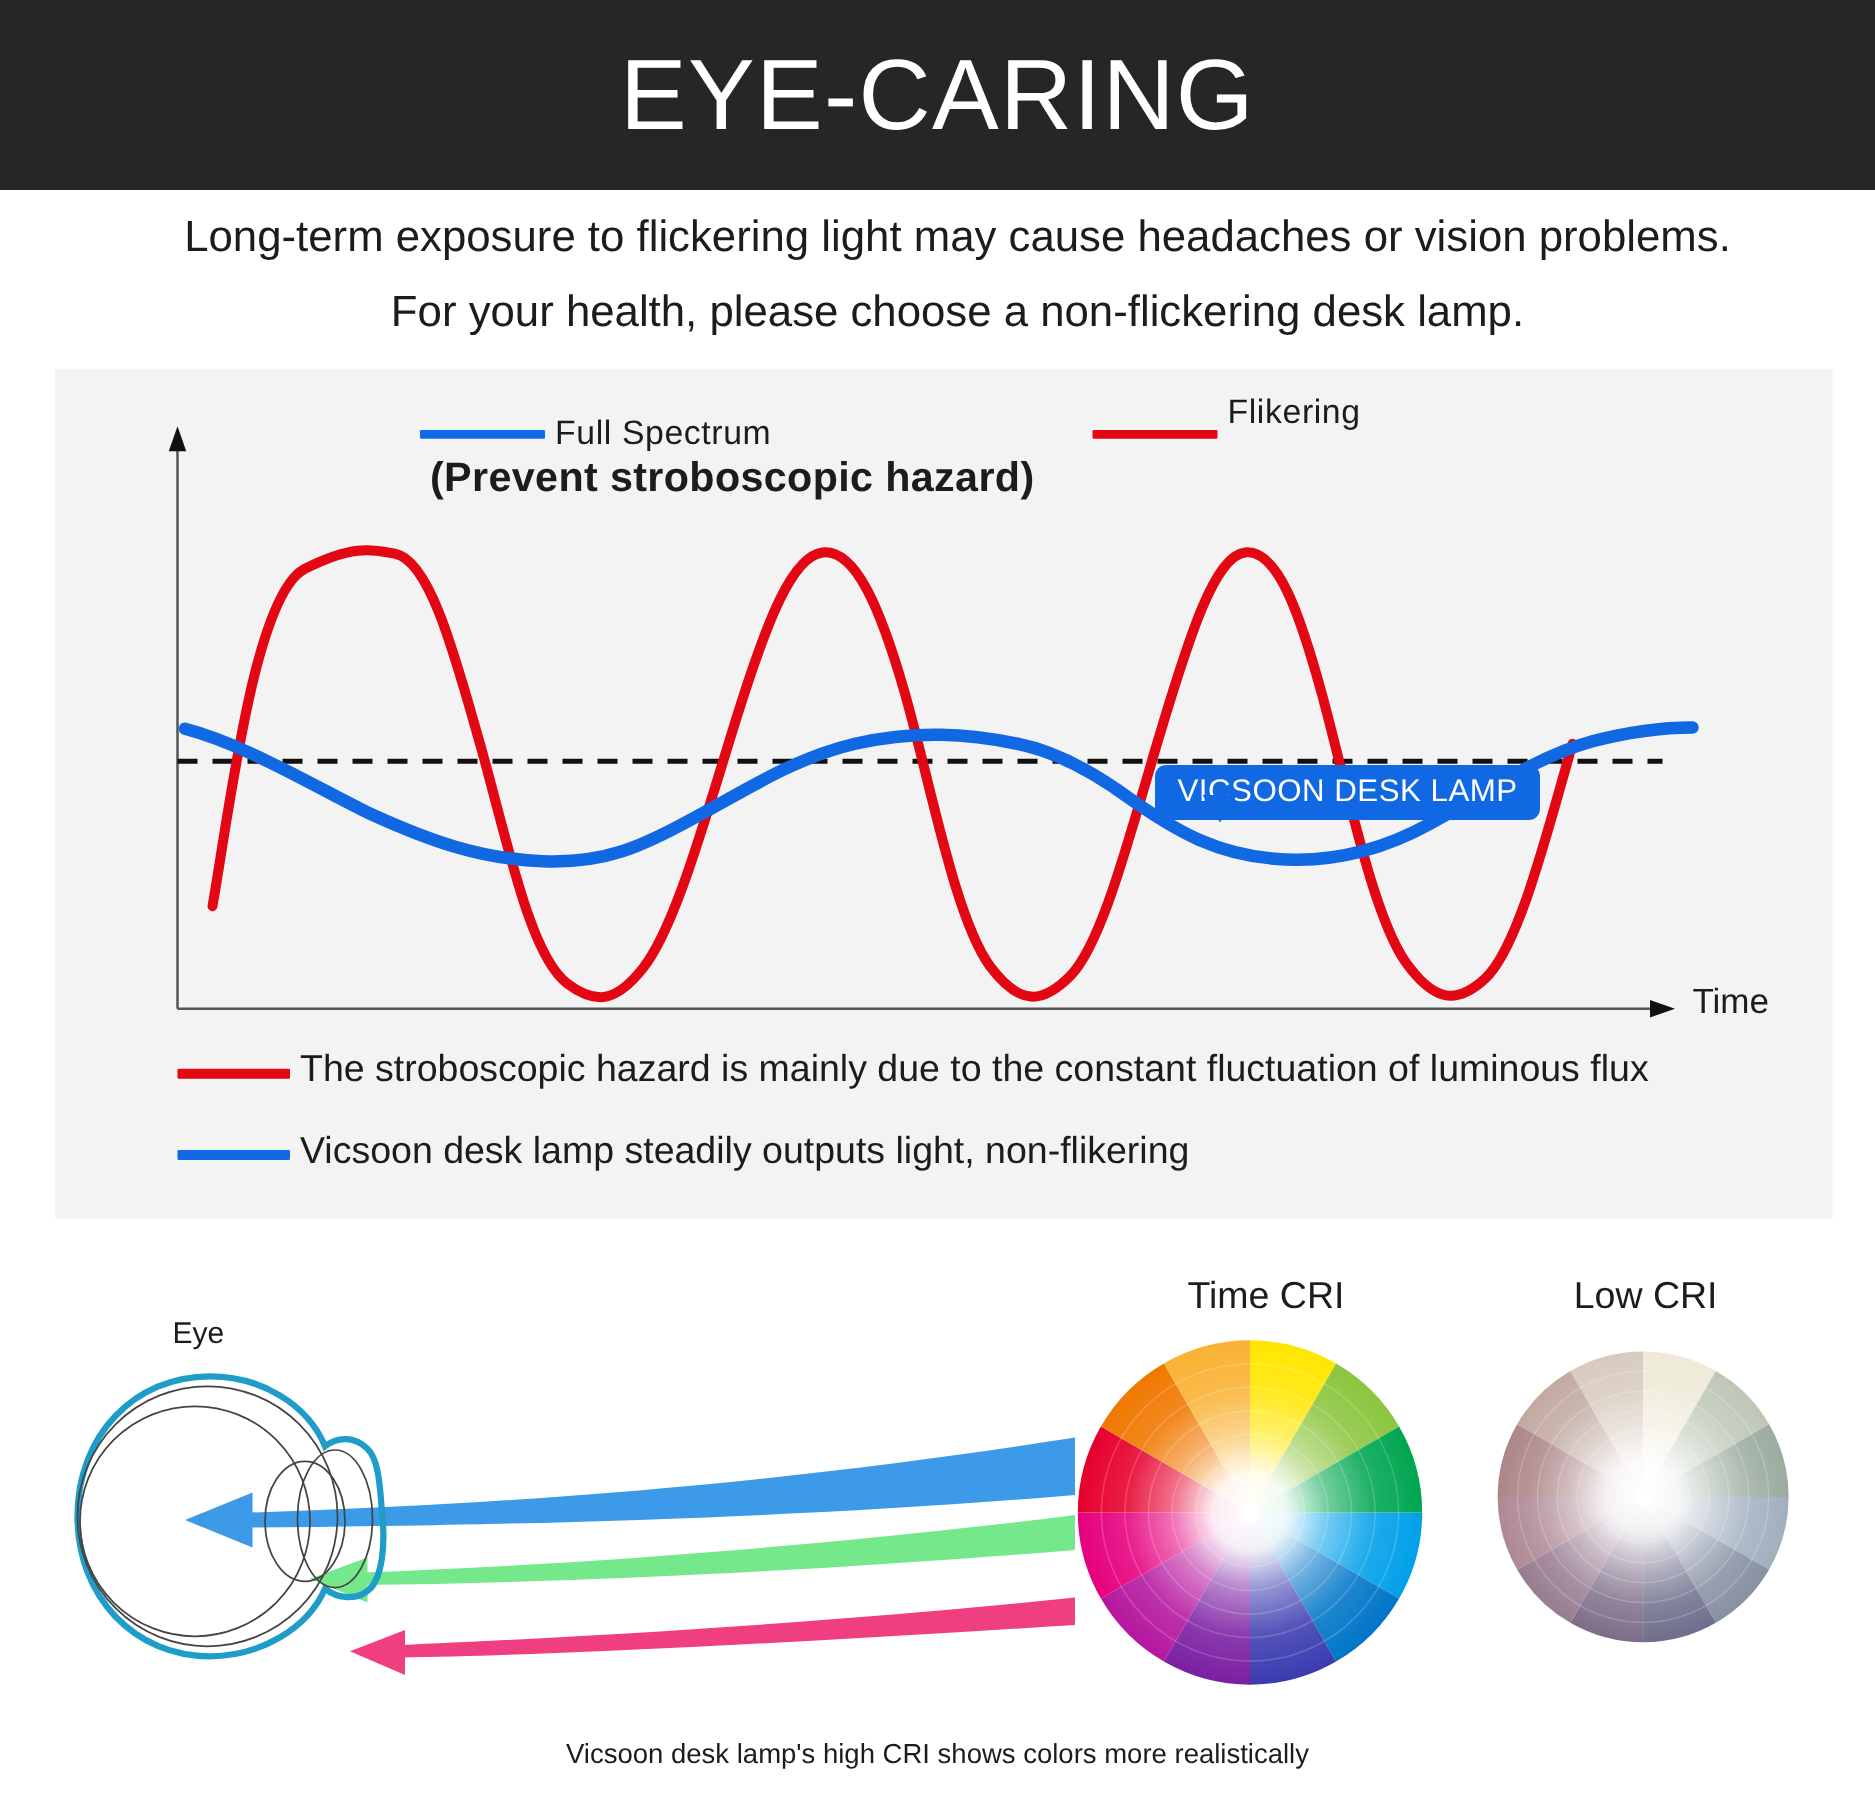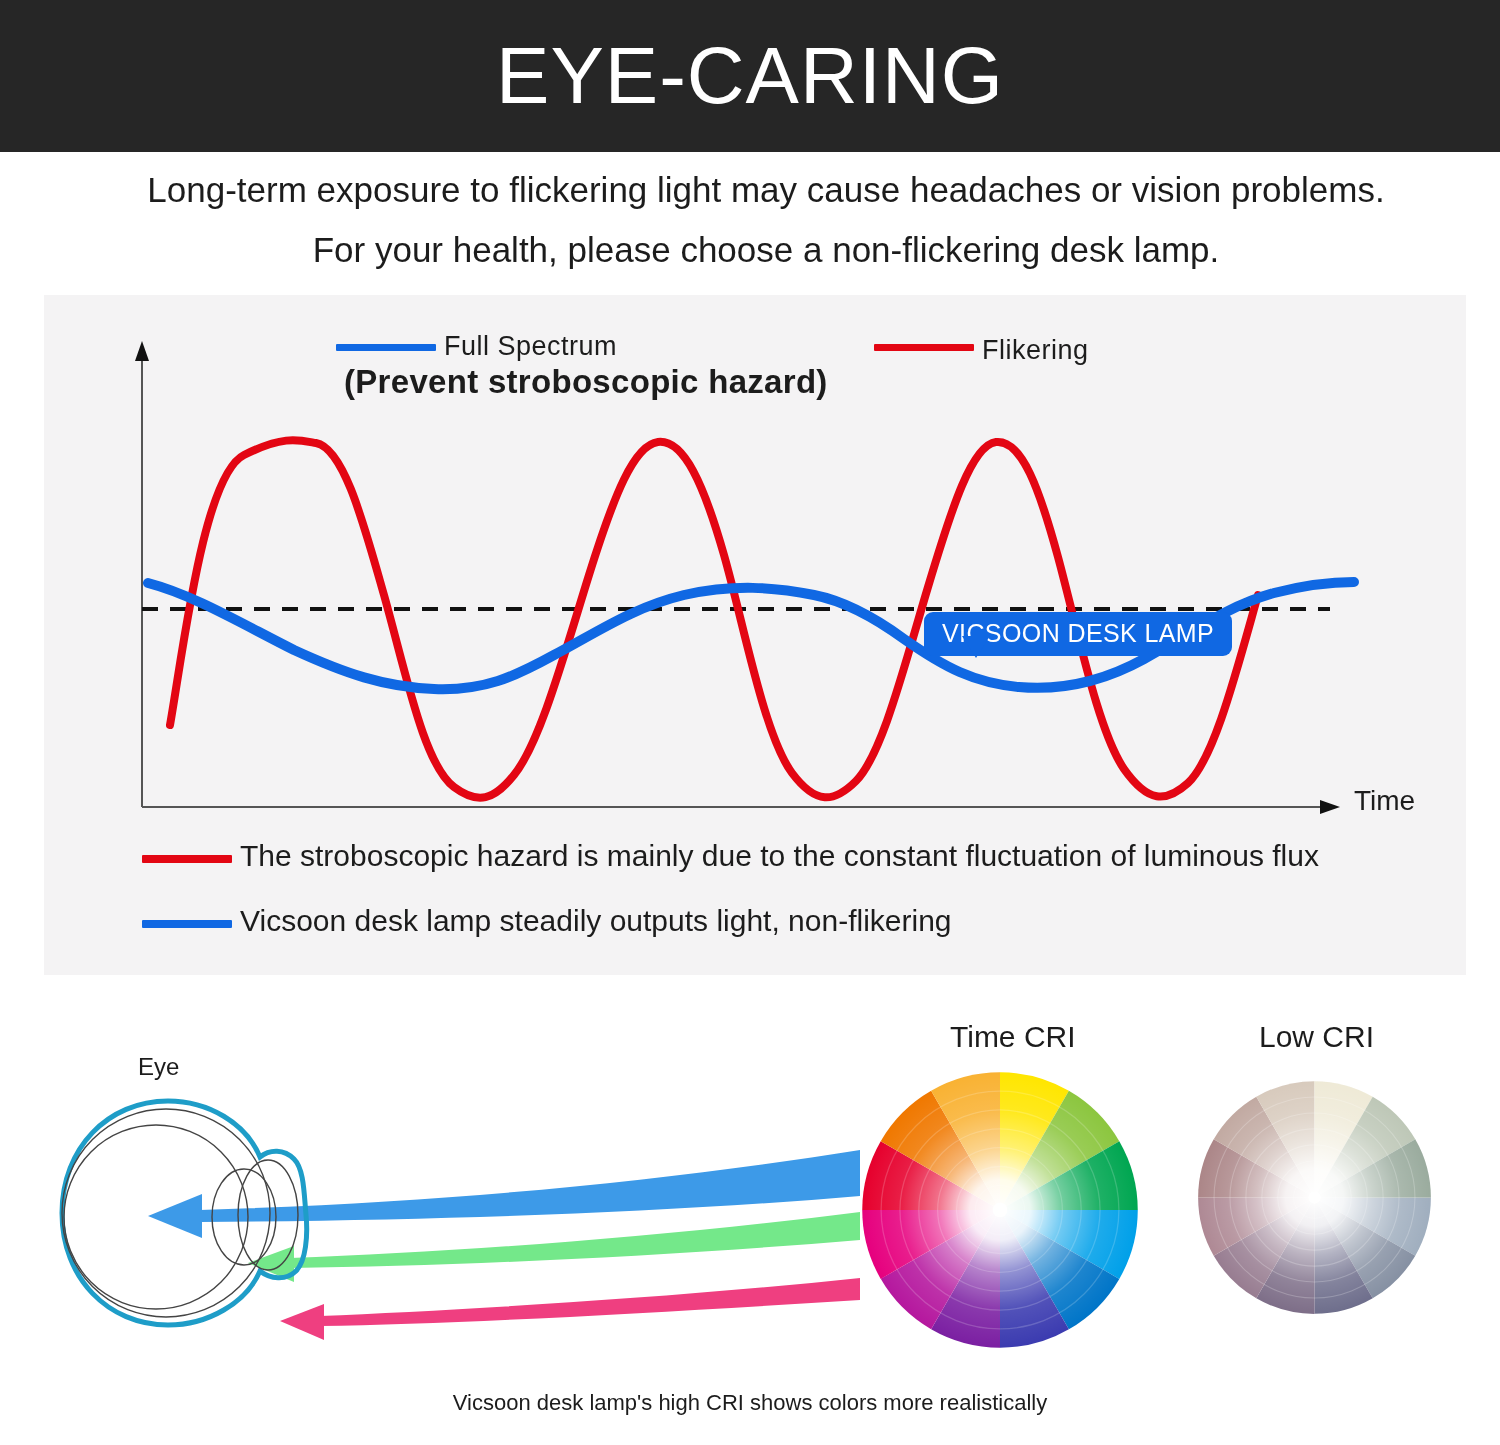--- a/index.html
+++ b/index.html
@@ -138,21 +138,21 @@
     <div class="subtitle-line">For your health, please choose a non-flickering desk lamp.</div>
   </div>
 
   <div class="chart-panel">
 
     <div class="legend-swatch" style="left:292px; top:49px; width:100px; background:#1068e3;"></div>
     <div class="legend-text" style="left:400px; top:36px;">Full Spectrum</div>
     <div class="legend-sub" style="left:300px; top:68px;">(Prevent stroboscopic hazard)</div>
 
     <div class="legend-swatch" style="left:830px; top:49px; width:100px; background:#e30613;"></div>
-    <div class="legend-text" style="left:938px; top:40px;">Flikering</div>
+    <div class="legend-text" style="left:938px; top:19px;">Flikering</div>
 
     <svg class="chart-svg" width="1422" height="680" viewBox="0 0 1422 680">
 
       <g>
         <line x1="98" y1="64" x2="98" y2="512" stroke="#555" stroke-width="2"></line>
         <polygon points="98,46 91,66 105,66" fill="#111"></polygon>
       </g>
 
       <g>
         <line x1="98" y1="512" x2="1278" y2="512" stroke="#555" stroke-width="2"></line>

